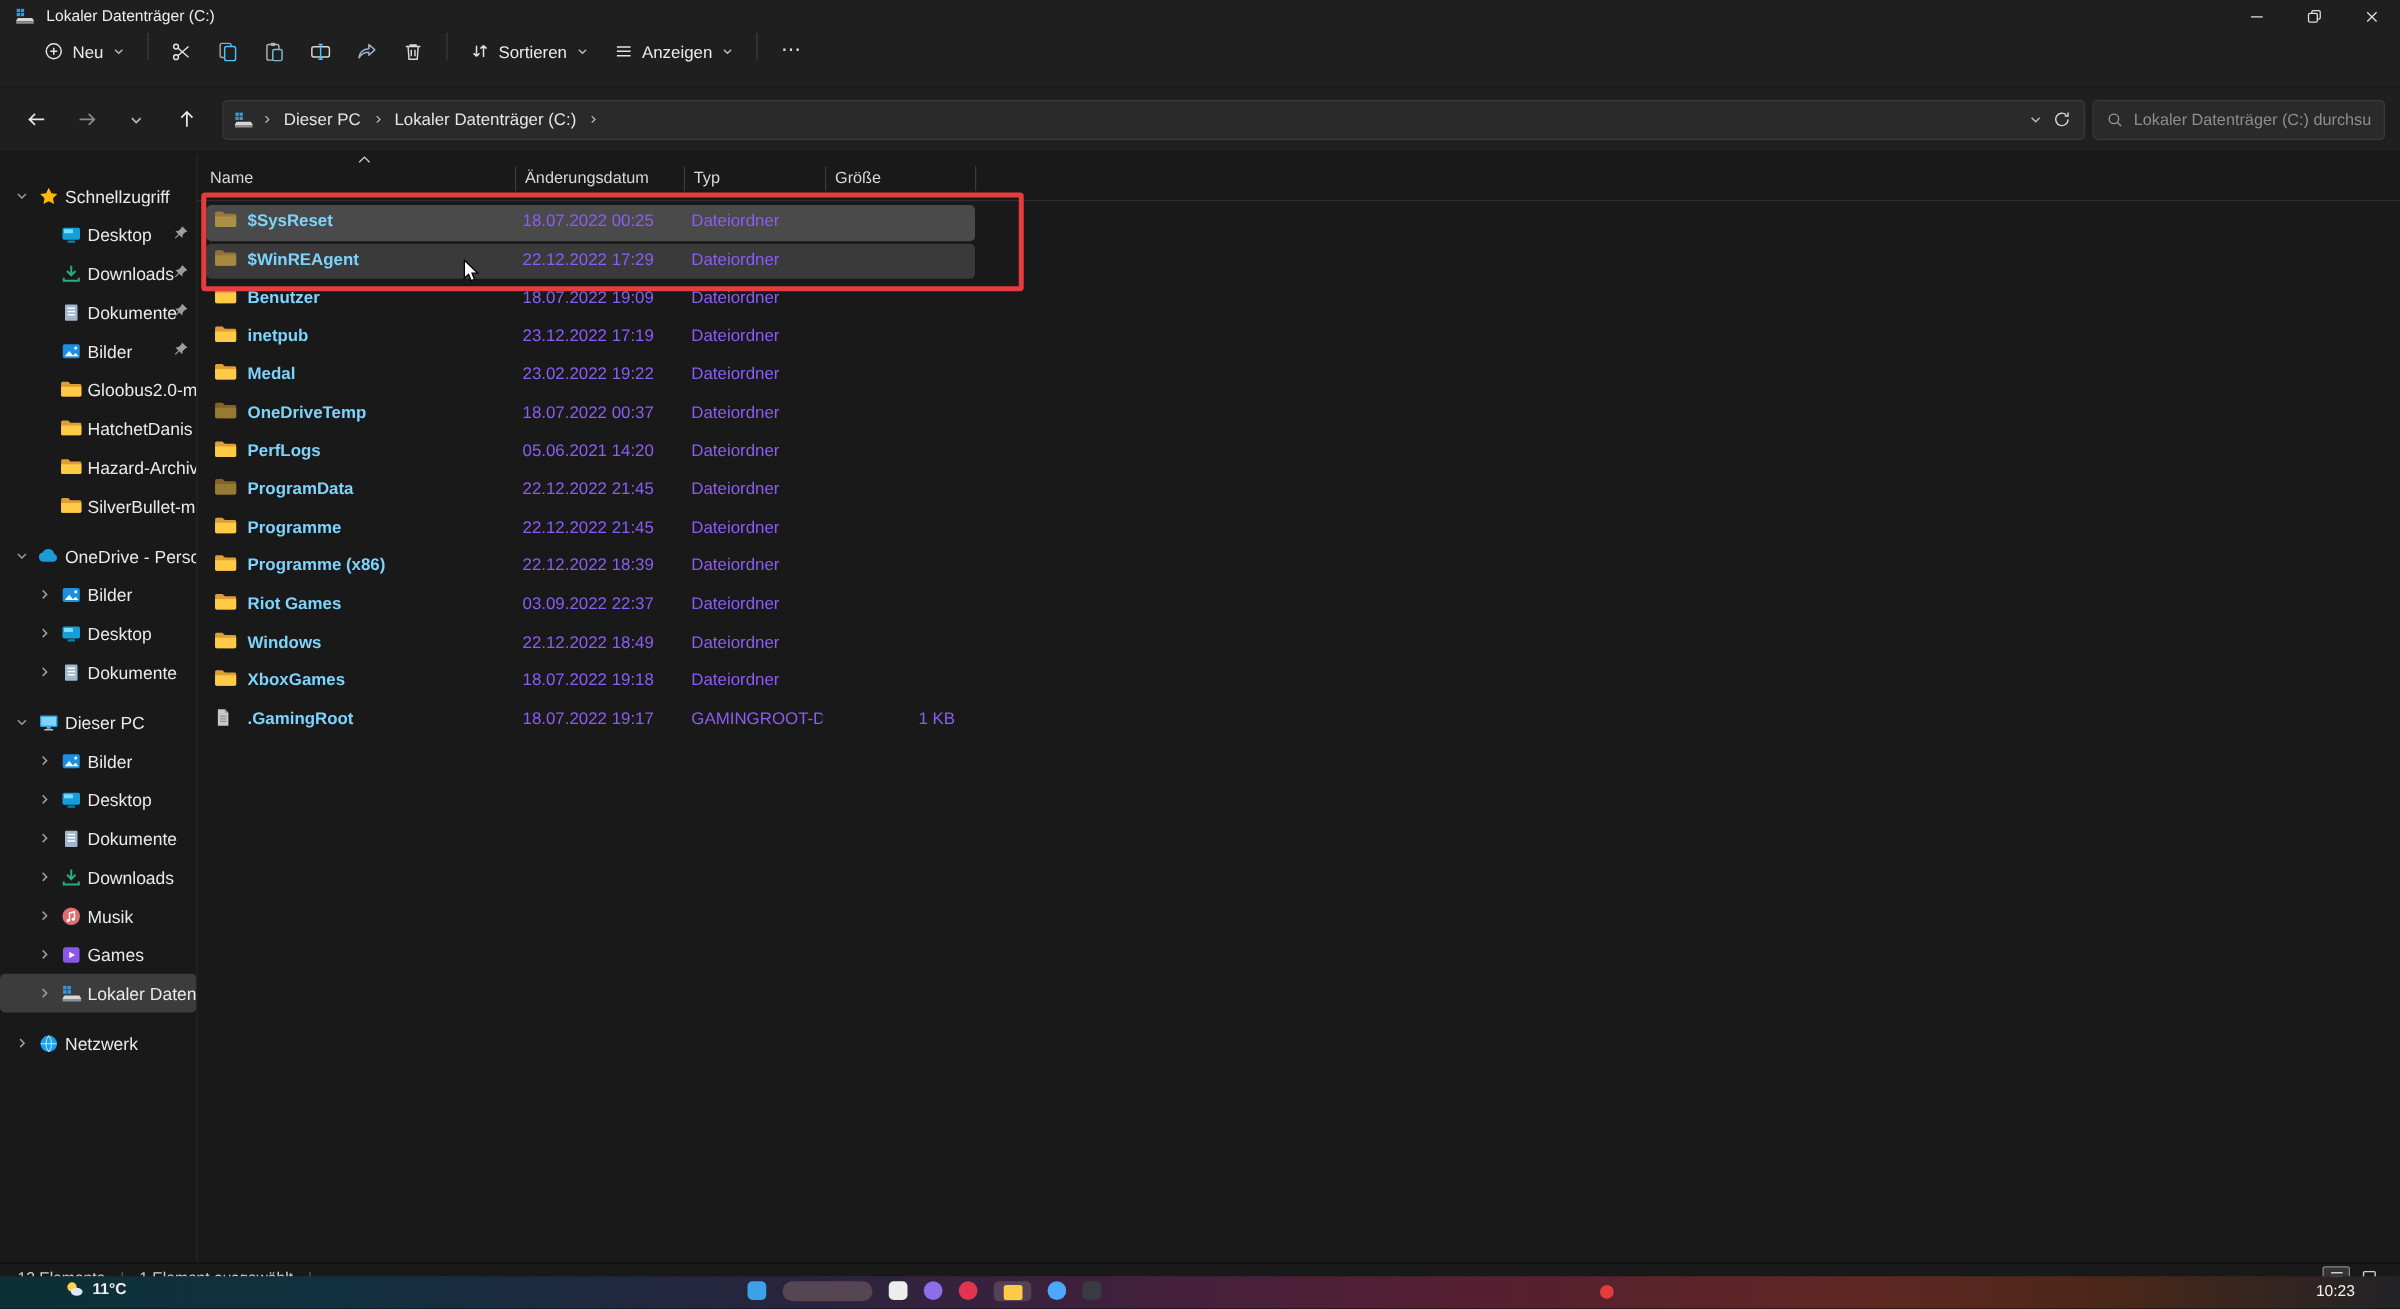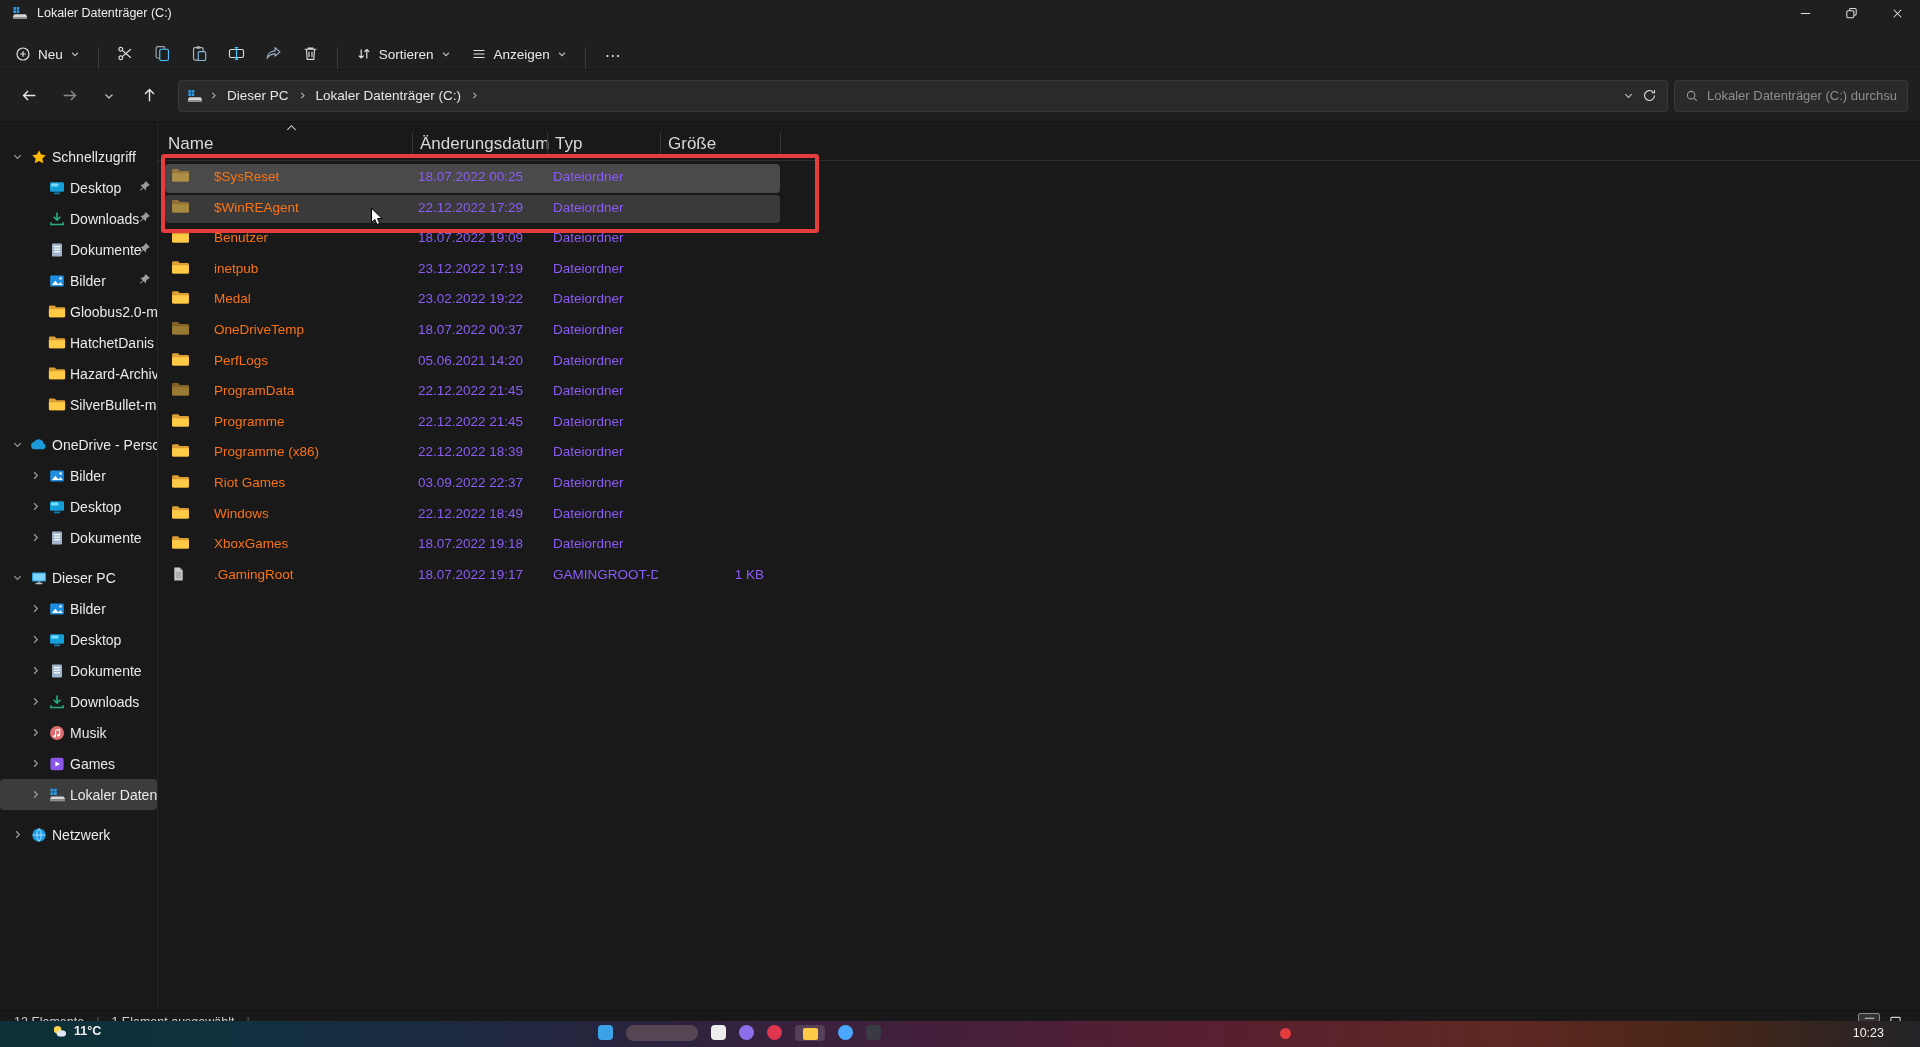--- a/index.html
+++ b/index.html
@@ -11,21 +11,21 @@
   }
   svg { display:block; }
 
   
   .titlebar { height:26px; background:#1f1f1f; display:flex; align-items:center; padding-left:12px; gap:9px; }
   .titlebar .title { font-size:12.5px; color:#ececec; }
   .win-controls { margin-left:auto; display:flex; height:100%; }
   .win-btn { width:46px; height:100%; display:flex; align-items:center; justify-content:center; }
 
   
-  .toolbar { height:44px; background:#1f1f1f; display:flex; align-items:flex-end; padding:0 6px; gap:2px; border-bottom:1px solid #191919; }
+  .toolbar { height:44px; background:#1f1f1f; display:flex; align-items:flex-start; padding:0 26px; gap:2px; border-bottom:1px solid #191919; }
   .tbtn { display:flex; align-items:center; gap:7px; padding:7px 9px; border-radius:4px; }
   .tbtn .lbl { font-size:13.5px; color:#eaeaea; }
   .tsep { width:1px; height:22px; background:#3d3d3d; margin:0 7px; }
   .more-dots { font-size:16px; color:#e0e0e0; letter-spacing:1px; padding:4px 10px; }
 
   
   .addressrow { height:52px; background:#1f1f1f; display:flex; align-items:center; padding:0 12px; gap:6px; border-bottom:1px solid #141414; }
   .navbtn { width:34px; height:32px; display:flex; align-items:center; justify-content:center; border-radius:4px; }
   .breadcrumb-box { flex:1; height:32px; margin-left:6px; background:#2a2a2a; border:1px solid #3a3a3a; border-radius:4px; display:flex; align-items:center; padding:0 8px; }
   .crumb { font-size:13.5px; color:#e6e6e6; padding:4px 7px; border-radius:3px; white-space:nowrap; }
@@ -44,32 +44,32 @@
   .side-row .slabel { font-size:14px; white-space:nowrap; overflow:hidden; color:#eaeaea; flex:1; }
   .side-row.lvl1 { padding-left:26px; }
   .side-row.selected { background:#3c3c3c; }
   .side-gap { height:9px; }
   .pin-slot { position:absolute; right:6px; top:8px; }
 
   .main { flex:1; position:relative; }
 
   
   .list-header { position:absolute; top:0; left:0; right:0; height:38px; border-bottom:1px solid #2d2d2d; }
-  .hcell { position:absolute; top:11px; font-size:17px; color:#d8d8d8; }
+  .hcell { position:absolute; top:11px; font-size:13px; color:#d8d8d8; }
   .hsep { position:absolute; top:10px; width:1px; height:20px; background:#3a3a3a; }
   .sort-caret { position:absolute; left:128px; top:1px; color:#cfcfcf; }
 
   
   .rows { position:absolute; top:40px; left:0; right:0; }
   .frow { position:relative; height:30.6px; }
   .frow .rowbg { position:absolute; left:7px; top:1px; width:615px; height:28.5px; border-radius:4px; }
   .frow.sel .rowbg { background:#4a4a4a; }
   .frow.hov .rowbg { background:#3a3a3a; }
   .fcell { position:absolute; top:6px; font-size:13.5px; color:#8b5cf6; white-space:nowrap; }
-  .c-name { left:56px; color:#f97316; }
+  .c-name { left:40px; color:#7dd3fc;font-weight:bold; }
   .c-date { left:260px; }
   .c-type { left:395px; overflow:hidden; width:105px; }
   .c-size { left:502px; width:104px; text-align:right; }
   .ficon { position:absolute; left:13px; top:5px; width:20px; height:19px; }
   .dim { opacity:.55; }
 
   
   .red-box { position:absolute; left:3px; top:31px; width:658px; height:79px; border:4px solid #e53c3e; border-radius:3px; z-index:5; pointer-events:none; }
   .cursor { position:absolute; left:212px; top:84px; z-index:6; pointer-events:none; }
 

